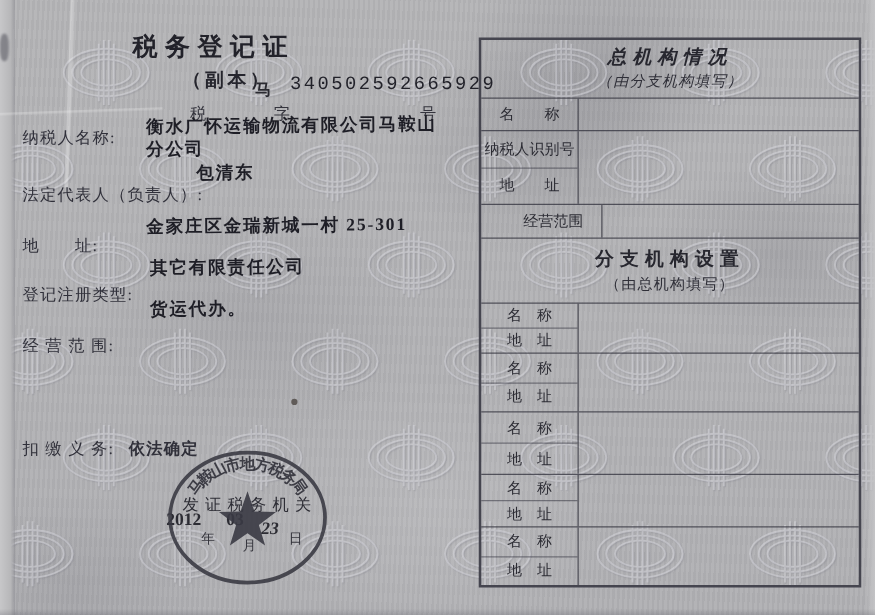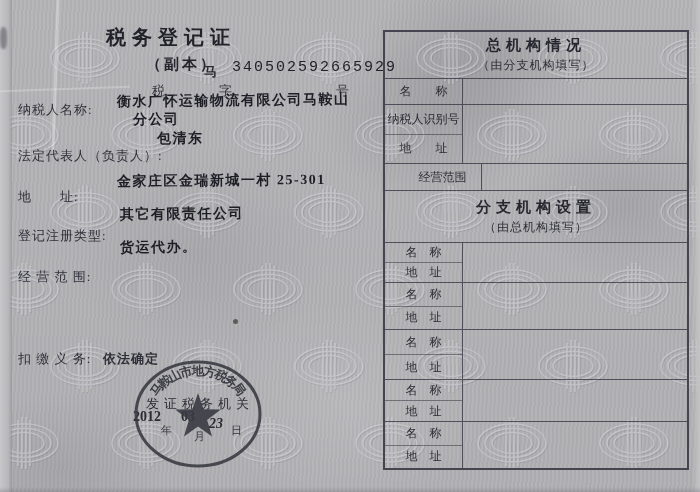--- a/index.html
+++ b/index.html
@@ -73,21 +73,21 @@
   .trow{display:flex;border-bottom:1px solid rgba(55,55,66,.8);}
   .trow:last-child{border-bottom:none;}
   .tlabel{width:78px;border-right:1px solid rgba(55,55,66,.8);display:flex;
     align-items:center;justify-content:center;font-size:12px;color:#2c2c34;flex-shrink:0;}
   .tlabel-col{width:78px;border-right:1px solid rgba(55,55,66,.8);display:flex;
     flex-direction:column;flex-shrink:0;}
   .tlabel-col .sub{flex:1;display:flex;align-items:center;justify-content:center;
     font-size:12px;color:#2c2c34;}
   .tlabel-col .sub.first{border-bottom:1px solid rgba(55,55,66,.55);}
   .tvalue{flex:1;}
-  .h47{height:47px;} .h26{height:26px;} .h59{height:59px;} .h27{height:27px;padding-left:19px;} .h52{height:52px;}
+  .h47{height:47px;font-style:italic;} .h26{height:26px;} .h59{height:59px;} .h27{height:27px;padding-left:19px;} .h52{height:52px;}
 </style>
 </head>
 <body>
 
 <div class="page">
 
   <div class="wm-layer" id="wm-layer">
       <svg class="emblem" width="78" height="56" viewBox="-39 -28 78 56" style="left: 46px; top: 30px;">
         <g stroke="#dadae0" fill="none" stroke-width="1.5" opacity="0.5">
           <ellipse rx="34" ry="19"></ellipse>
@@ -393,21 +393,21 @@
     <div class="abs l-region">马</div>
     <div class="abs l-number">340502592665929</div>
     <div class="abs taxline">
       <span class="t-shui">税</span>
       <span class="t-zi">字</span>
       <span class="t-hao">号</span>
     </div>
 
     <div class="abs lbl" style="left:18px;top:101px;">纳税人名称:</div>
     <div class="abs typed" style="left:117px;top:93px;">衡水广怀运输物流有限公司马鞍山</div>
-    <div class="abs typed" style="left:117px;top:111px;margin-left:16px;">分公司</div>
+    <div class="abs typed" style="left:117px;top:111px;">分公司</div>
 
     <div class="abs typed" style="left:157px;top:130px;">包清东</div>
     <div class="abs lbl" style="left:18px;top:147px;text-align:center;">法定代表人（负责人）:</div>
 
     <div class="abs typed" style="left:117px;top:173px;">金家庄区金瑞新城一村 25-301</div>
     <div class="abs lbl" style="left:18px;top:188px;">地　　址:</div>
 
     <div class="abs typed" style="left:120px;top:206px;">其它有限责任公司</div>
     <div class="abs lbl" style="left:18px;top:227px;">登记注册类型:</div>
 

